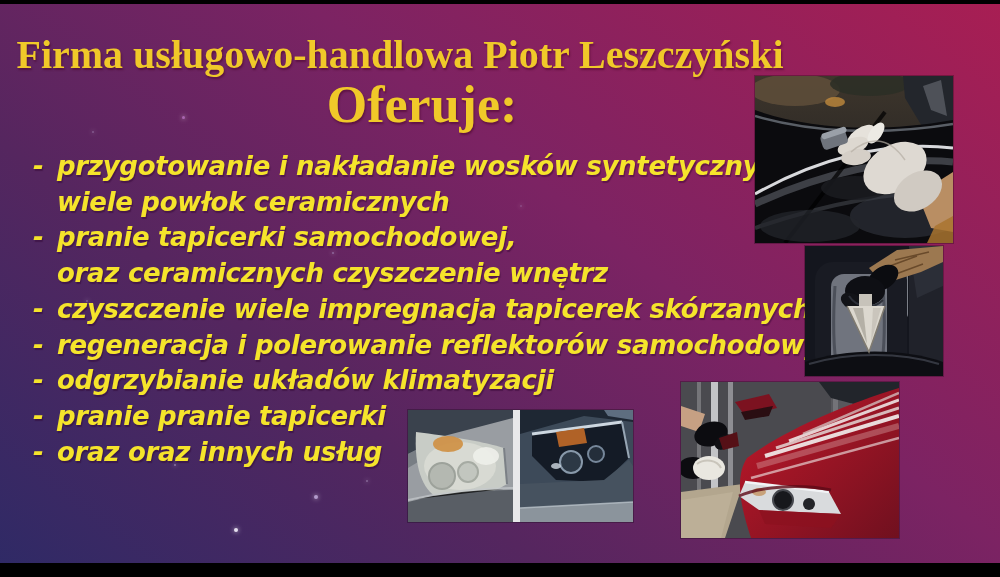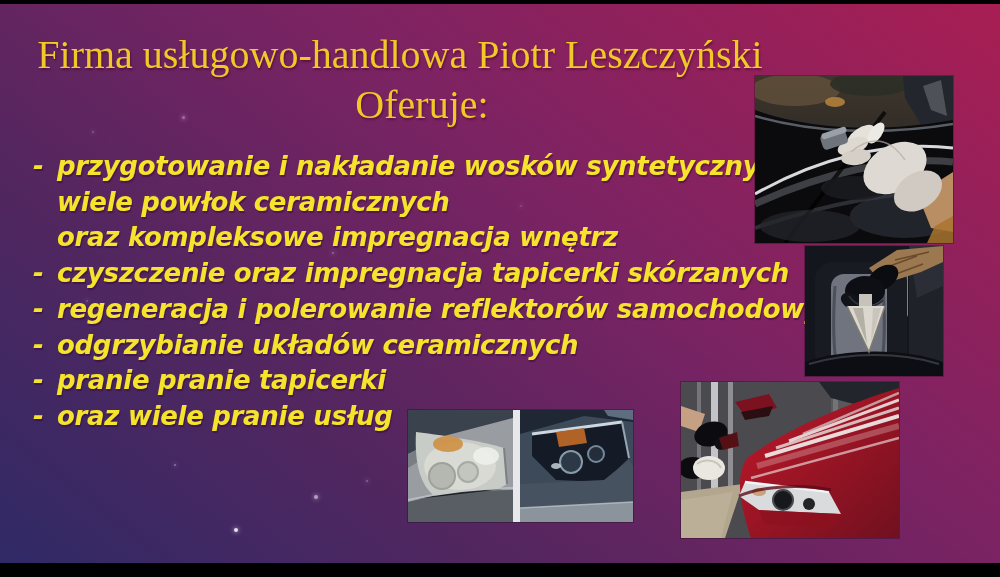--- a/index.html
+++ b/index.html
@@ -8,26 +8,26 @@
     font-family:"Liberation Sans",sans-serif;
     background:linear-gradient(38deg,#2e2a66 0%,#55265f 32%,#7c2363 60%,#a81e53 100%);
   }
   .letterbox{position:absolute;left:0;width:1000px;background:var(--letterbox,#000);z-index:6;}
   .letterbox.top{top:0;height:4px;}
   .letterbox.bottom{top:563px;height:14px;}
   #sparkle-layer{position:absolute;inset:0;z-index:1;}
   .sparkle{position:absolute;border-radius:50%;box-shadow:0 0 4px 1px rgba(255,255,255,.35);}
   .title-block{
     position:absolute;top:30px;left:0;width:800px;text-align:center;z-index:2;
-    font-family:"Liberation Serif",serif;font-weight:normal;
+    font-family:"Liberation Serif",serif;font-weight:bold;
     color:var(--title-color,#f0c929);
     text-shadow:1px 2px 2px rgba(70,0,35,.5);
   }
   .title-line1{font-size:40px;line-height:50px;}
-  .title-line2{font-size:40px;line-height:50px;padding-left:44px;}
+  .title-line2{font-size:52px;line-height:50px;padding-left:44px;}
   .services{
     position:absolute;left:33px;top:149px;z-index:2;
     font-family:"DejaVu Sans",sans-serif;font-style:italic;font-weight:bold;
     font-size:26px;line-height:35.7px;letter-spacing:-0.3px;
     color:var(--list-color,#f5e42b);
     text-shadow:1px 2px 1px rgba(45,0,45,.4);
     white-space:nowrap;
   }
   .svc-line .dash{display:inline-block;width:24px;}
   .svc-line.cont{padding-left:24px;}
@@ -59,26 +59,27 @@
     </div>
 
   <div class="title-block">
     <div class="title-line1">Firma usługowo-handlowa Piotr Leszczyński</div>
     <div class="title-line2">Oferuje:</div>
   </div>
 
   <div class="services">
     <div class="svc-line"><span class="dash">-</span><span>przygotowanie i nakładanie wosków syntetycznych</span></div>
     <div class="svc-line cont"><span>wiele powłok ceramicznych</span></div>
-    <div class="svc-line cont"><span>oraz kompleksowe impregnacja wnętrz</span></div>
-    <div class="svc-line"><span class="dash">-</span><span>czyszczenie oraz impregnacja tapicerki skórzanych</span></div>
+    <div class="svc-line"><span class="dash">-</span><span>pranie tapicerki samochodowej,</span></div>
+    <div class="svc-line cont"><span>oraz ceramicznych czyszczenie wnętrz</span></div>
+    <div class="svc-line"><span class="dash">-</span><span>czyszczenie wiele impregnacja tapicerek skórzanych</span></div>
     <div class="svc-line"><span class="dash">-</span><span>regeneracja i polerowanie reflektorów samochodowych</span></div>
-    <div class="svc-line"><span class="dash">-</span><span>odgrzybianie układów ceramicznych</span></div>
+    <div class="svc-line"><span class="dash">-</span><span>odgrzybianie układów klimatyzacji</span></div>
     <div class="svc-line"><span class="dash">-</span><span>pranie pranie tapicerki</span></div>
-    <div class="svc-line"><span class="dash">-</span><span>oraz wiele pranie usług</span></div>
+    <div class="svc-line"><span class="dash">-</span><span>oraz oraz innych usług</span></div>
   </div>
 
   <div id="photo-wax" class="photo" title="nakładanie wosku na czarny lakier">
     <svg viewBox="0 0 198 167" preserveAspectRatio="none">
       <defs>
         <linearGradient id="p1bg" x1="0" y1="0" x2="0" y2="1">
           <stop offset="0" stop-color="#3e362c"></stop>
             <stop offset="1" stop-color="#191a1e"></stop>
         </linearGradient>
       </defs>

